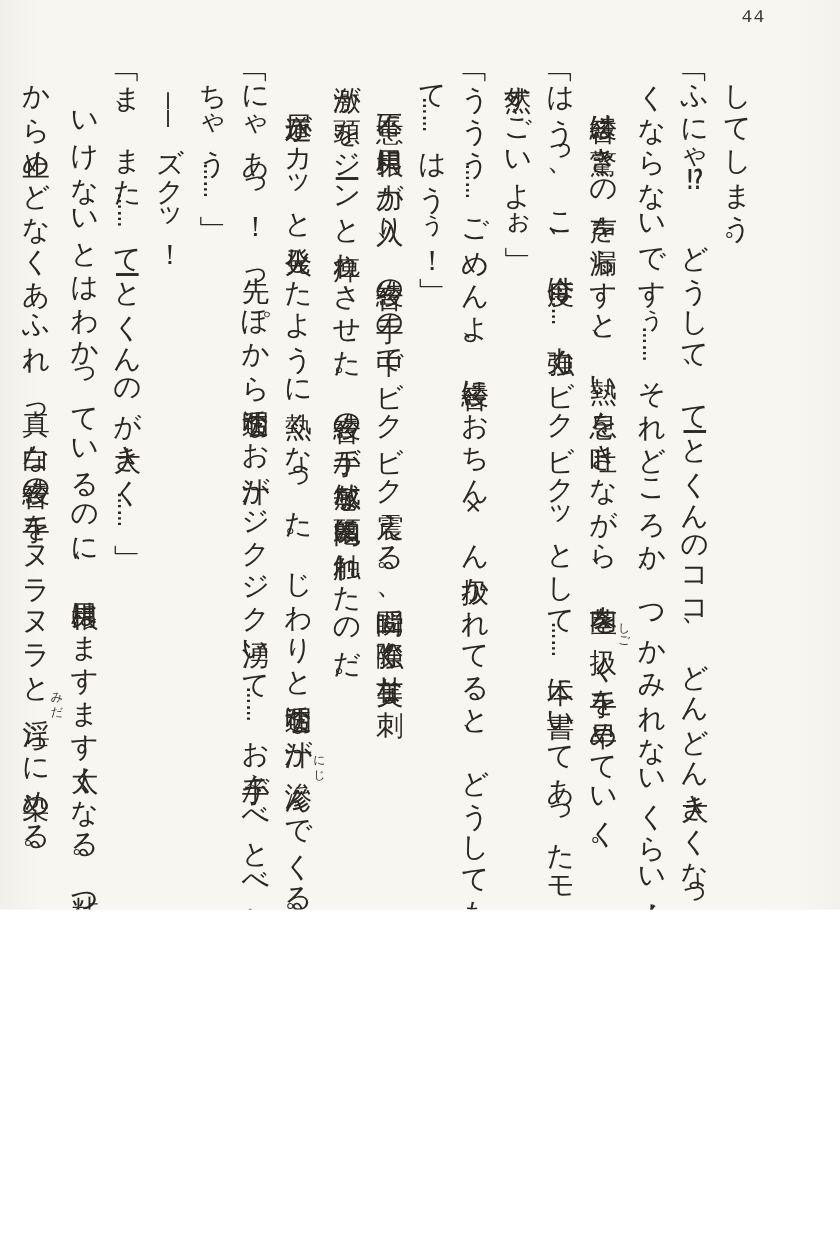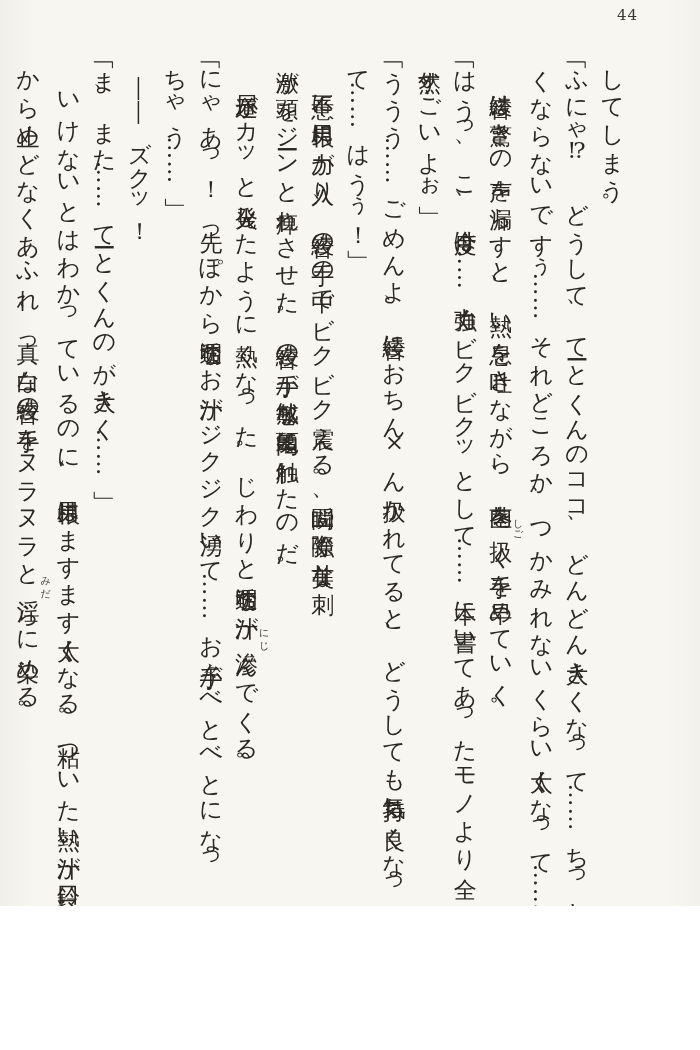--- a/index.html
+++ b/index.html
@@ -2,24 +2,25 @@
 <html lang="ja"><head>
 <meta charset="utf-8">
 <style>
   * { margin: 0; padding: 0; box-sizing: border-box; }
   html, body {
     width: 700px; height: 1050px;
     font-family: "DejaVu Serif", "Liberation Serif", serif;
   }
   .page {
     position: relative;
-    width: 700px; height: 906px;
+    width: 700px; height: 758px;
     overflow: hidden;
     background: linear-gradient(90deg, #f1efe9 0%, #f8f6f1 5%, #f8f6f1 95%, #f3f1eb 100%);
     color: #2b2824;
+    font-family: Liberation Mono, monospace;
   }
   .page-number {
     position: absolute;
     top: 6px; right: 62px;
     font-size: 15px;
     letter-spacing: 1px;
     color: #3a3732;
   }
   .text-area {
     position: absolute;

